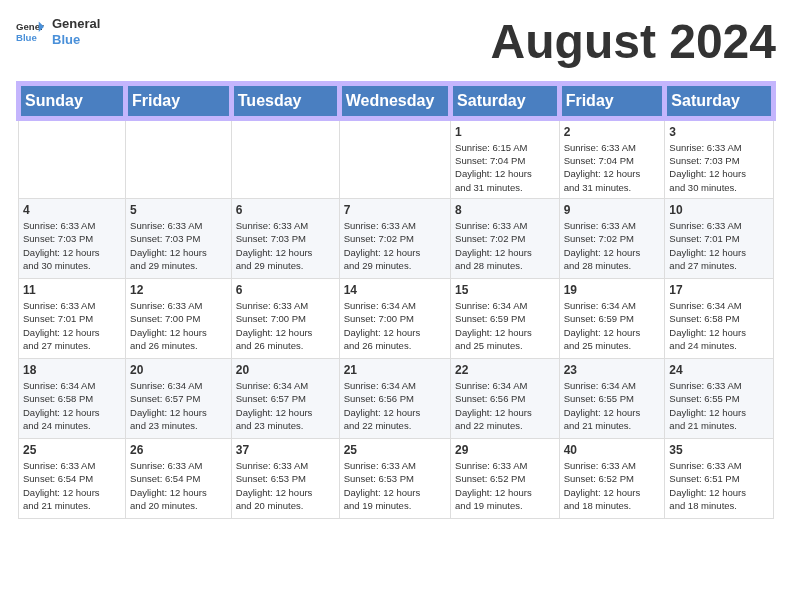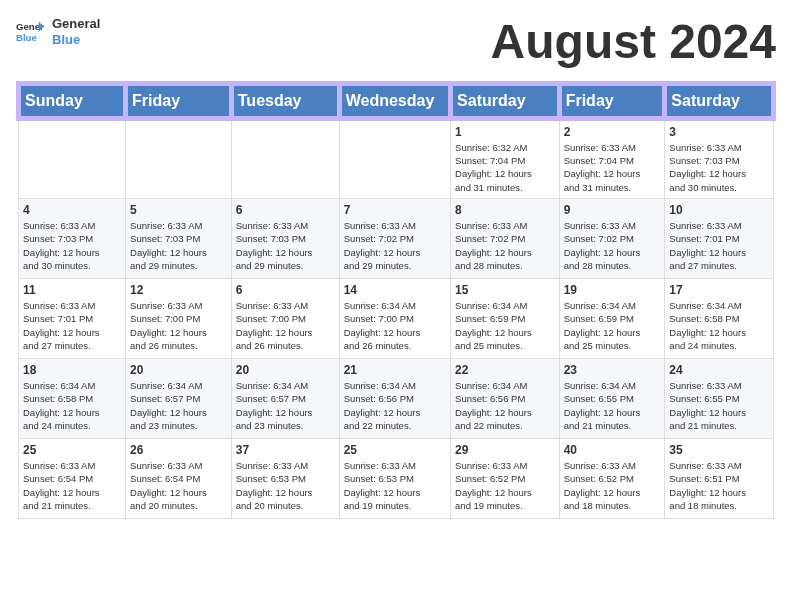--- a/index.html
+++ b/index.html
@@ -113,21 +113,21 @@
       </tr>
   </thead>
   <tbody id="calendar-body">
   <tr>
         <td class="empty-cell"></td>
         <td class="empty-cell"></td>
         <td class="empty-cell"></td>
         <td class="empty-cell"></td>
         <td>
           <span class="day-num">1</span>
-          <div class="day-info" style="white-space: pre-line;">Sunrise: 6:32 AM
+          <div class="day-info" style="white-space: pre-line;">Sunrise: 6:15 AM
 Sunset: 7:04 PM
 Daylight: 12 hours
 and 31 minutes.</div>
         </td>
         <td>
           <span class="day-num">2</span>
           <div class="day-info" style="white-space: pre-line;">Sunrise: 6:33 AM
 Sunset: 7:04 PM
 Daylight: 12 hours
 and 31 minutes.</div>

